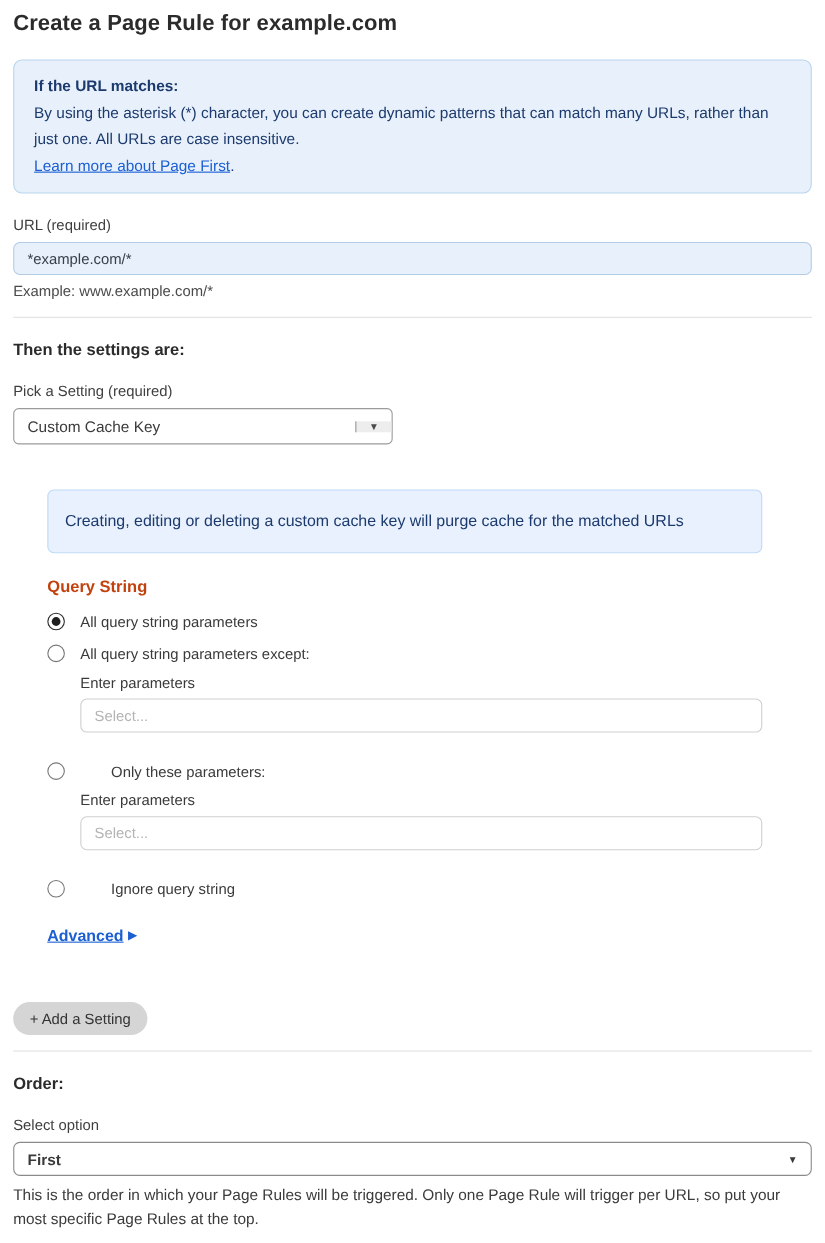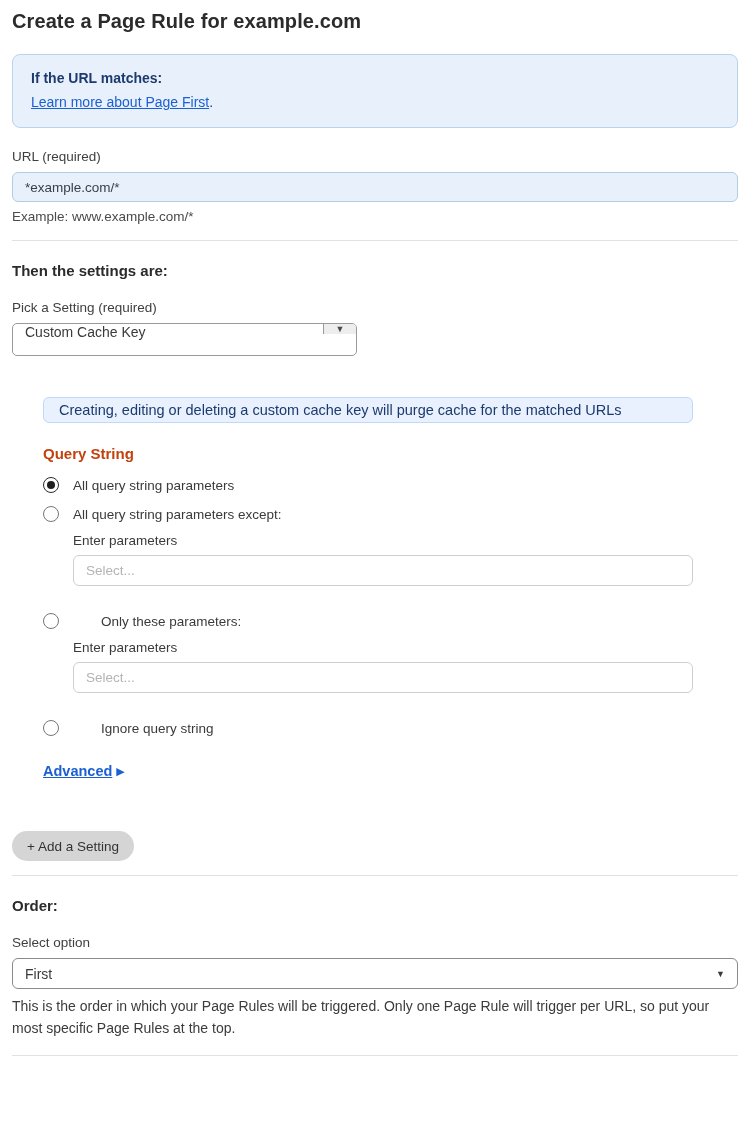--- a/index.html
+++ b/index.html
@@ -69,21 +69,21 @@
     color: #2b2b2b;
   }
   .select-control {
     margin-top: 8px;
     width: 345px;
     height: 33px;
     border: 1px solid #9a9a9a;
     border-radius: 5px;
     background: #fff;
     display: flex;
-    align-items: flex-start;
+    align-items: center;
     cursor: pointer;
     overflow: hidden;
   }
   .select-control .select-value {
     flex: 1;
     display: flex;
     align-items: center;
     padding: 0 12px;
     font-size: 14px;
     color: #3a3a3a;
@@ -98,21 +98,21 @@
     color: #4a4a4a;
     font-size: 9px;
   }
   .notice-box {
     margin-left: 31px;
     margin-top: 41px;
     width: 650px;
     background: #e8f1fd;
     border: 1px solid #bedaf8;
     border-radius: 6px;
-    padding: 4px 15px;
+    padding: 20px 15px;
     font-size: 14.5px;
     color: #1c3a6e;
   }
   .subsection-heading {
     margin-left: 31px;
     margin-top: 22px;
     font-size: 15px;
     font-weight: bold;
     color: #c2410c;
   }
@@ -202,40 +202,42 @@
     width: 726px;
     height: 31px;
     border: 1px solid #8a8a8a;
     border-radius: 6px;
     background: #fff;
     display: flex;
     align-items: center;
     justify-content: space-between;
     padding: 0 12px 0 12px;
     cursor: pointer;
+    font-weight: bold;
   }
   .order-select .select-value { font-size: 14px; color: #3a3a3a; }
   .order-select .caret { font-size: 9px; color: #3a3a3a; }
   .help-text {
     margin-top: 6px;
     font-size: 14px;
     line-height: 22px;
     color: #3b3b3b;
   }
   .hr-bottom { margin-top: 12px; }
 </style>
 </head>
 <body>
 
 
 
 <h1 class="page-title">Create a Page Rule for example.com</h1>
 
 <div class="info-box">
   <div class="info-heading">If the URL matches:</div>
+  <div class="info-body">By using the asterisk (*) character, you can create dynamic patterns that can match many URLs, rather than just one. All URLs are case insensitive.</div>
   <div><span class="link">Learn more about Page First</span><span>.</span></div>
 </div>
 
 <div class="field-label">URL (required)</div>
 <input class="url-input" type="text" value="*example.com/*" style="">
 <div class="hint-text">Example: www.example.com/*</div>
 
 <hr class="divider">
 
 <div class="section-heading">Then the settings are:</div>

